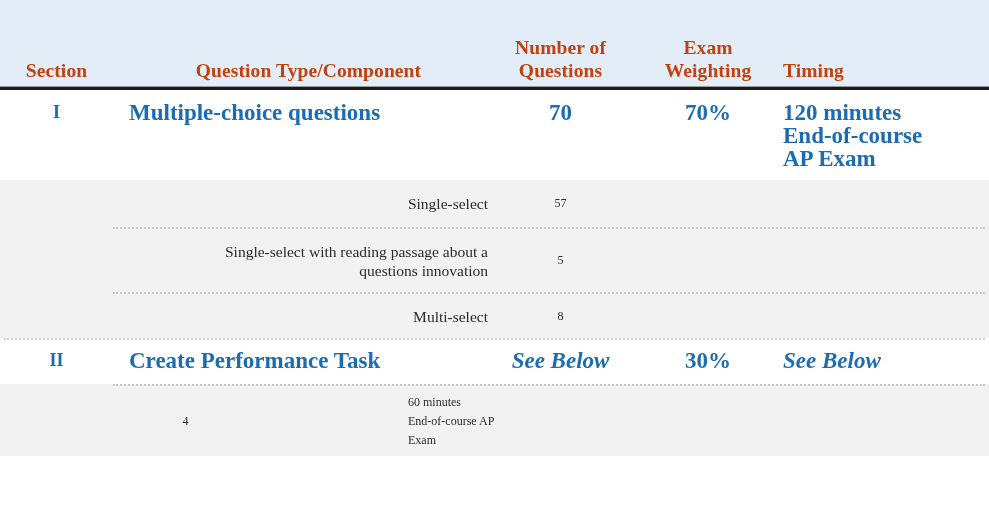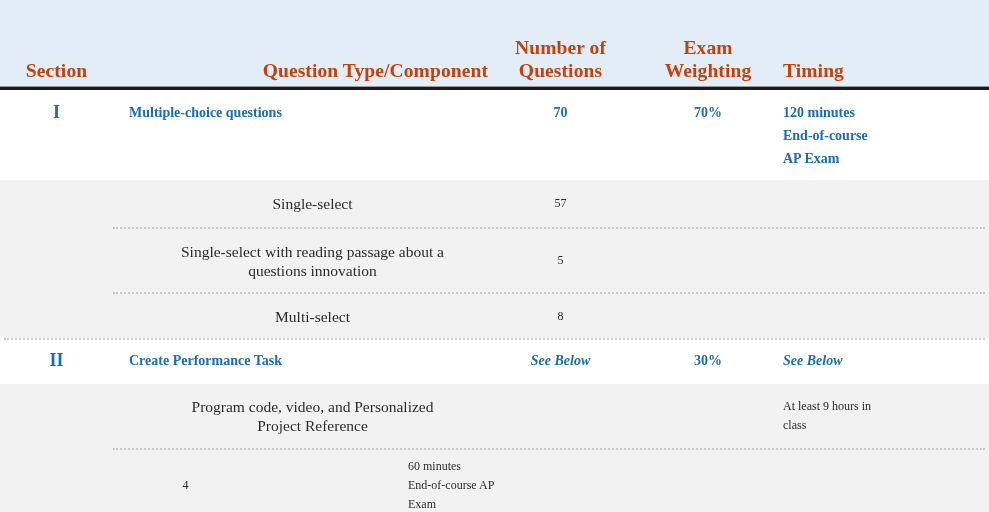--- a/index.html
+++ b/index.html
@@ -43,21 +43,21 @@
     align-items: flex-end;
     padding-bottom: 4px;
   }
   .header-row .hcell {
     color: #c2410c;
     font-weight: bold;
     font-size: 19.5px;
     line-height: 23px;
     letter-spacing: 0.1px;
   }
-  .header-row .c-type { padding-left: 16px; text-align: right; }
+  .header-row .c-type { padding-left: 16px; text-align: center; }
   .header-row .c-section { text-align: center; }
 
   .rule-thick {
     width: 989px;
     height: 3px;
     background: #1a1a1a;
   }
   .rule-thin-top {
     width: 989px;
     height: 1px;
@@ -70,37 +70,37 @@
     min-height: 78px;
     align-items: flex-start;
     padding-top: 11px;
     box-sizing: border-box;
   }
   .major-row.short { min-height: 41px; padding-top: 9px; padding-bottom: 8px; }
 
   .major-row .mcell {
     color: #1b6cb0;
     font-weight: bold;
-    font-size: 14px;
+    font-size: 23px;
     line-height: 23px;
   }
   .major-row .c-type { text-align: left; }
   .major-row .c-section { font-size: 18px; }
   .italic-blue { font-style: italic; }
 
   
   .sub-row {
     background: #f2f2f2;
     color: #2b2b2b;
     font-size: 15.5px;
     line-height: 19px;
   }
   .sub-row .c-type {
     padding-left: 24px;
-    text-align: center;
+    text-align: right;
   }
   .sub-row .c-number,
   .sub-row .c-timing { font-size: 12px; }
 
   .sub-pad-1 { height: 47px; }
   .sub-pad-2 { height: 63px; }
   .sub-pad-3 { height: 44px; }
   .sub-pad-4 { height: 64px; }
   .sub-pad-5 { height: 70px; }
 
@@ -207,33 +207,20 @@
   <div class="row major-row short">
     <div class="mcell c-section">II</div>
     <div class="mcell c-type">Create Performance Task</div>
     <div class="mcell c-number italic-blue">See Below</div>
     <div class="mcell c-weight">30%</div>
     <div class="mcell c-timing italic-blue">See Below</div>
   </div>
 
   <div class="gap-white" style="height:3px"></div>
 
-  <div class="row sub-row sub-pad-4">
-    <div class="c-section"></div>
-    <div class="c-type">
-      <span class="stack-line">Program code, video, and Personalized</span>
-      <span class="stack-line">Project Reference</span>
-    </div>
-    <div class="c-number"></div>
-    <div class="c-weight"></div>
-    <div class="c-timing">
-      <span class="stack-line">At least 9 hours in</span>
-      <span class="stack-line">class</span>
-    </div>
-  </div>
   <div class="dots-inset"></div>
 
   <div class="row sub-row sub-pad-5">
     <div class="c-section"></div>
     <div class="c-number">4</div>
     <div class="c-weight"></div>
     <div class="c-timing">
       <span class="stack-line">60 minutes</span>
       <span class="stack-line">End-of-course AP</span>
       <span class="stack-line">Exam</span>

